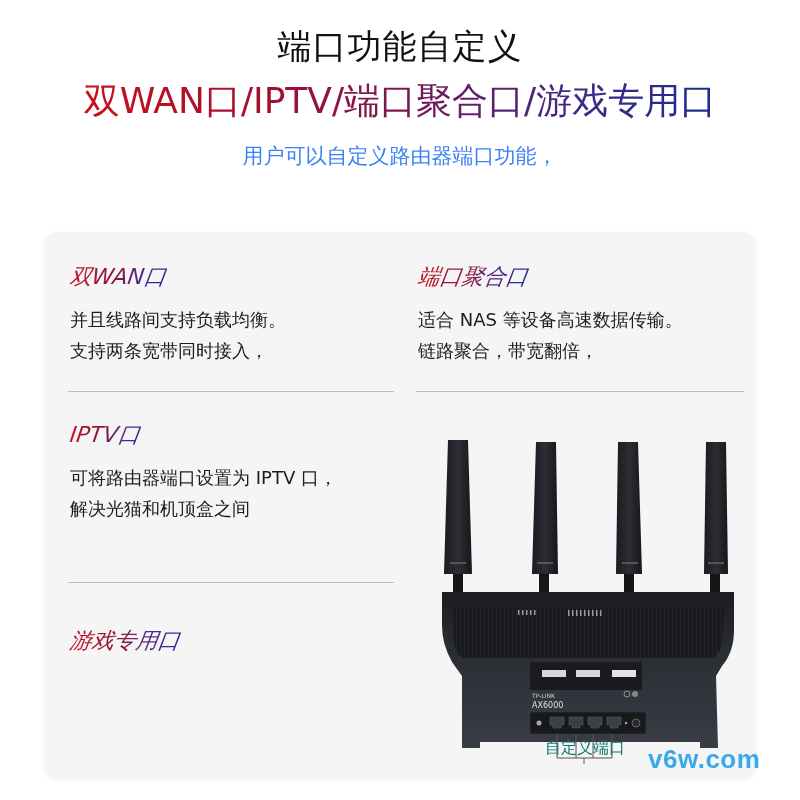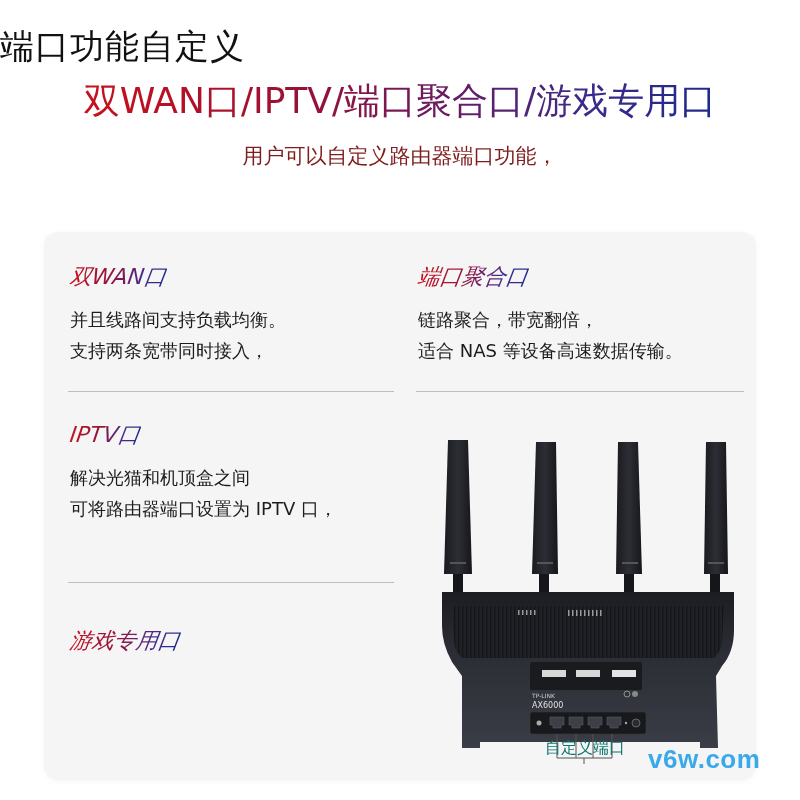--- a/index.html
+++ b/index.html
@@ -13,20 +13,21 @@
       position: relative;
       overflow: hidden;
       font-family: "DejaVu Sans", "Liberation Sans", sans-serif;
       color: #1a1a1a;
     }
     .hero-title {
       position: absolute;
       top: 24px;
       left: 0;
       width: 800px;
+      text-align: center;
       font-size: 34px;
       font-weight: 500;
       color: #111111;
       letter-spacing: 1px;
       line-height: 44px;
     }
     .hero-subtitle {
       position: absolute;
       top: 76px;
       left: 0;
@@ -44,21 +45,21 @@
       color: transparent;
     }
     .hero-desc {
       position: absolute;
       top: 140px;
       left: 0;
       width: 800px;
       text-align: center;
       font-size: 21px;
       line-height: 32px;
-      color: #7f1d1d;
+      color: #3b82f6;
     }
     .hero-desc div { white-space: nowrap; }
 
     .card {
       position: absolute;
       left: 44px;
       top: 232px;
       width: 712px;
       height: 548px;
       background: #f5f5f6;
@@ -139,31 +140,31 @@
   <div class="feature-body">
     <div>并且线路间支持负载均衡。</div>
     <div>支持两条宽带同时接入，</div>
   </div>
 </div>
 <div class="divider" style="left:68px; top:391px; width:326px;"></div>
 
 <div class="feature" style="left:418px; top:262px;">
   <div class="feature-title">端口聚合口</div>
   <div class="feature-body">
+    <div>适合 NAS 等设备高速数据传输。</div>
     <div>链路聚合，带宽翻倍，</div>
-    <div>适合 NAS 等设备高速数据传输。</div>
   </div>
 </div>
 <div class="divider" style="left:416px; top:391px; width:328px;"></div>
 
 <div class="feature" style="left:70px; top:420px;">
   <div class="feature-title">IPTV口</div>
   <div class="feature-body">
+    <div>可将路由器端口设置为 IPTV 口，</div>
     <div>解决光猫和机顶盒之间</div>
-    <div>可将路由器端口设置为 IPTV 口，</div>
   </div>
 </div>
 <div class="divider" style="left:68px; top:582px; width:326px;"></div>
 
 <div class="feature" style="left:70px; top:626px;">
   <div class="feature-title">游戏专用口</div>
 </div>
 
 <div class="router-wrap">
   <svg width="340" height="340" viewBox="0 0 340 340" xmlns="http://www.w3.org/2000/svg">

